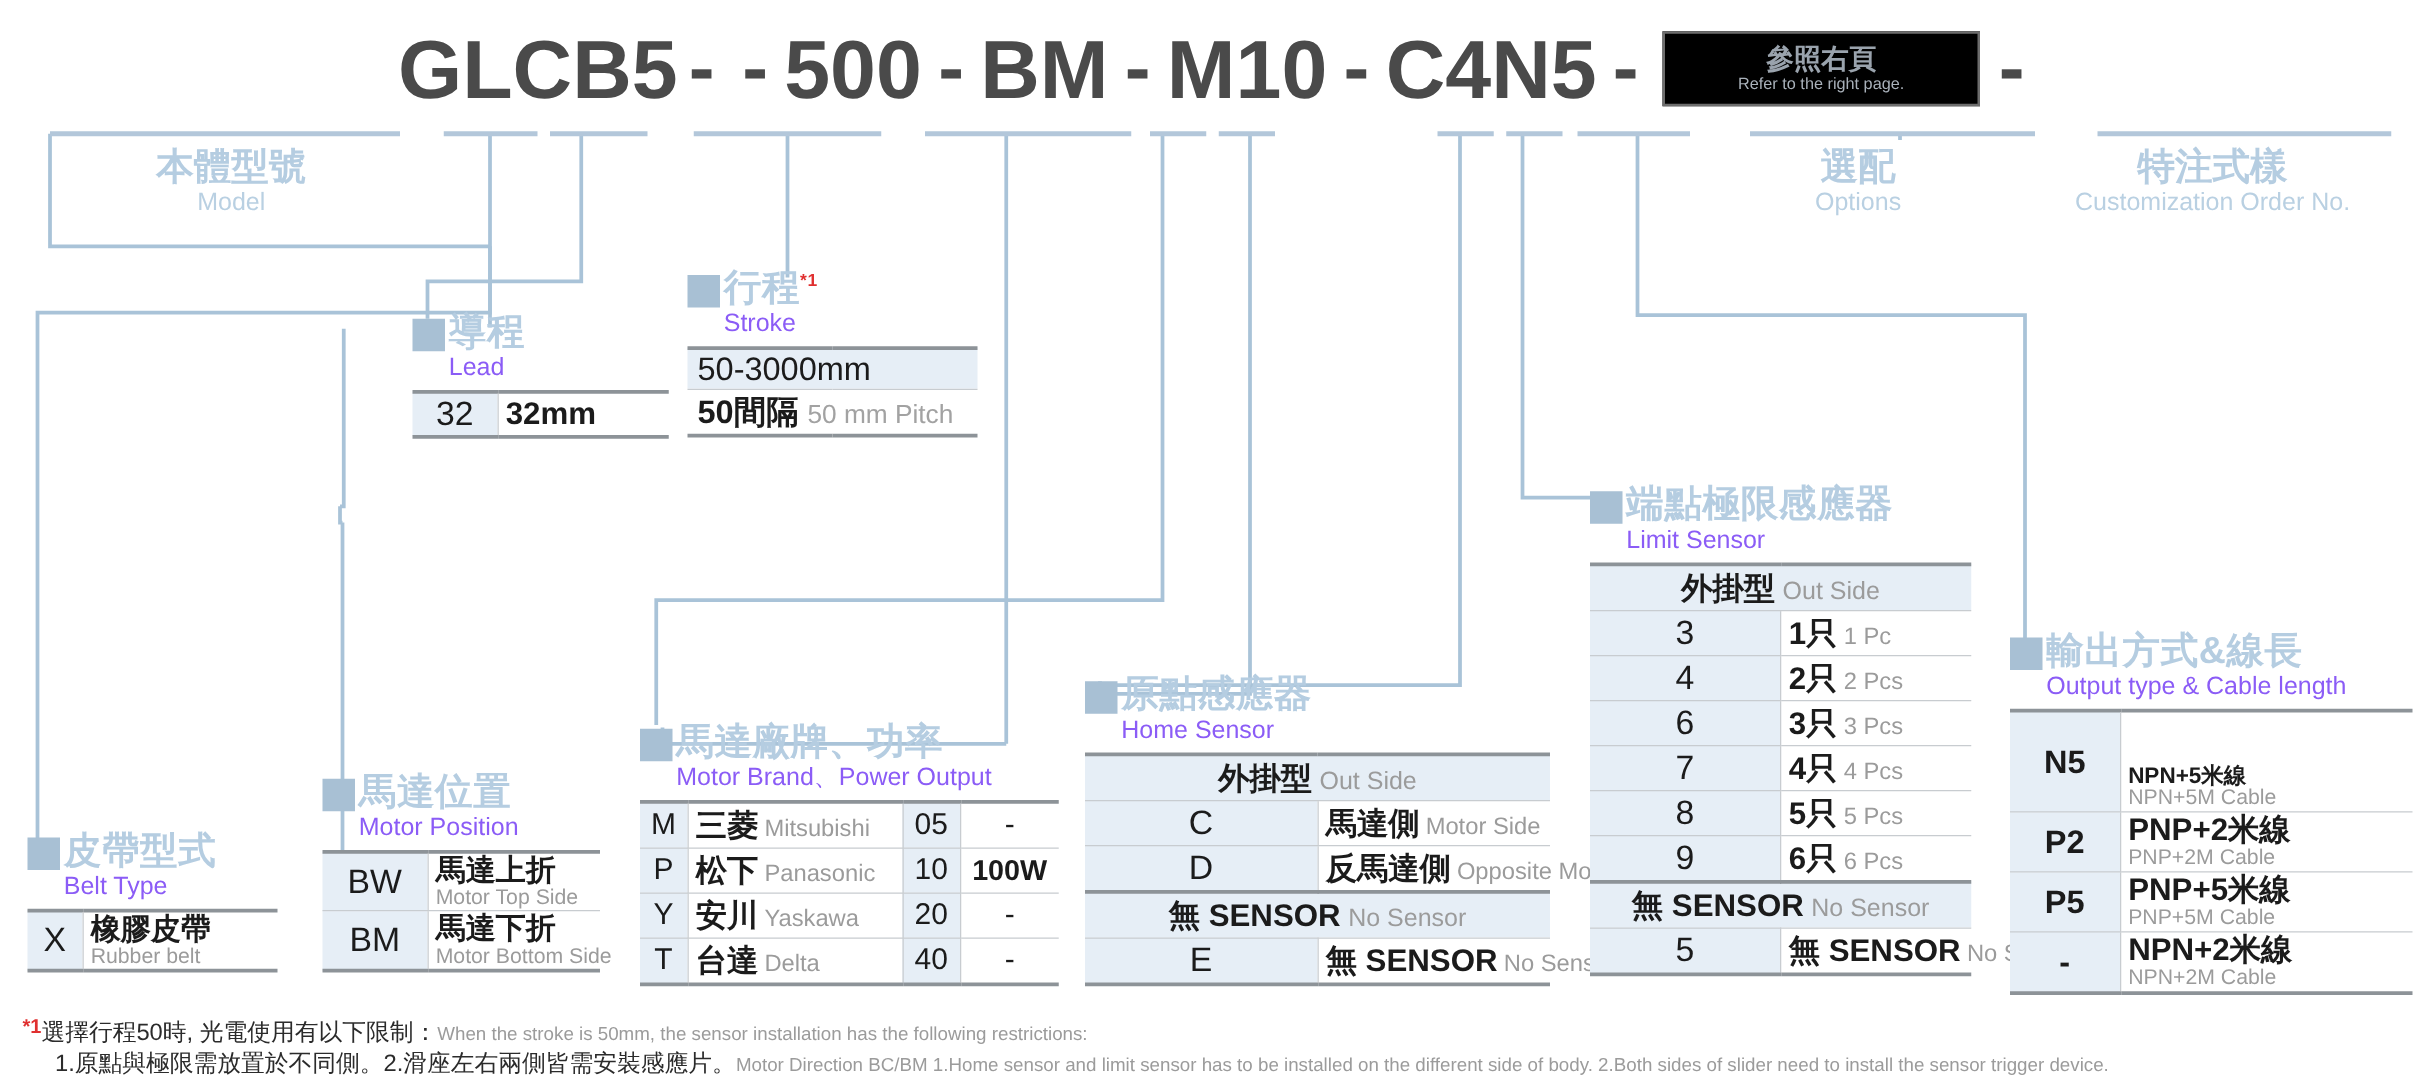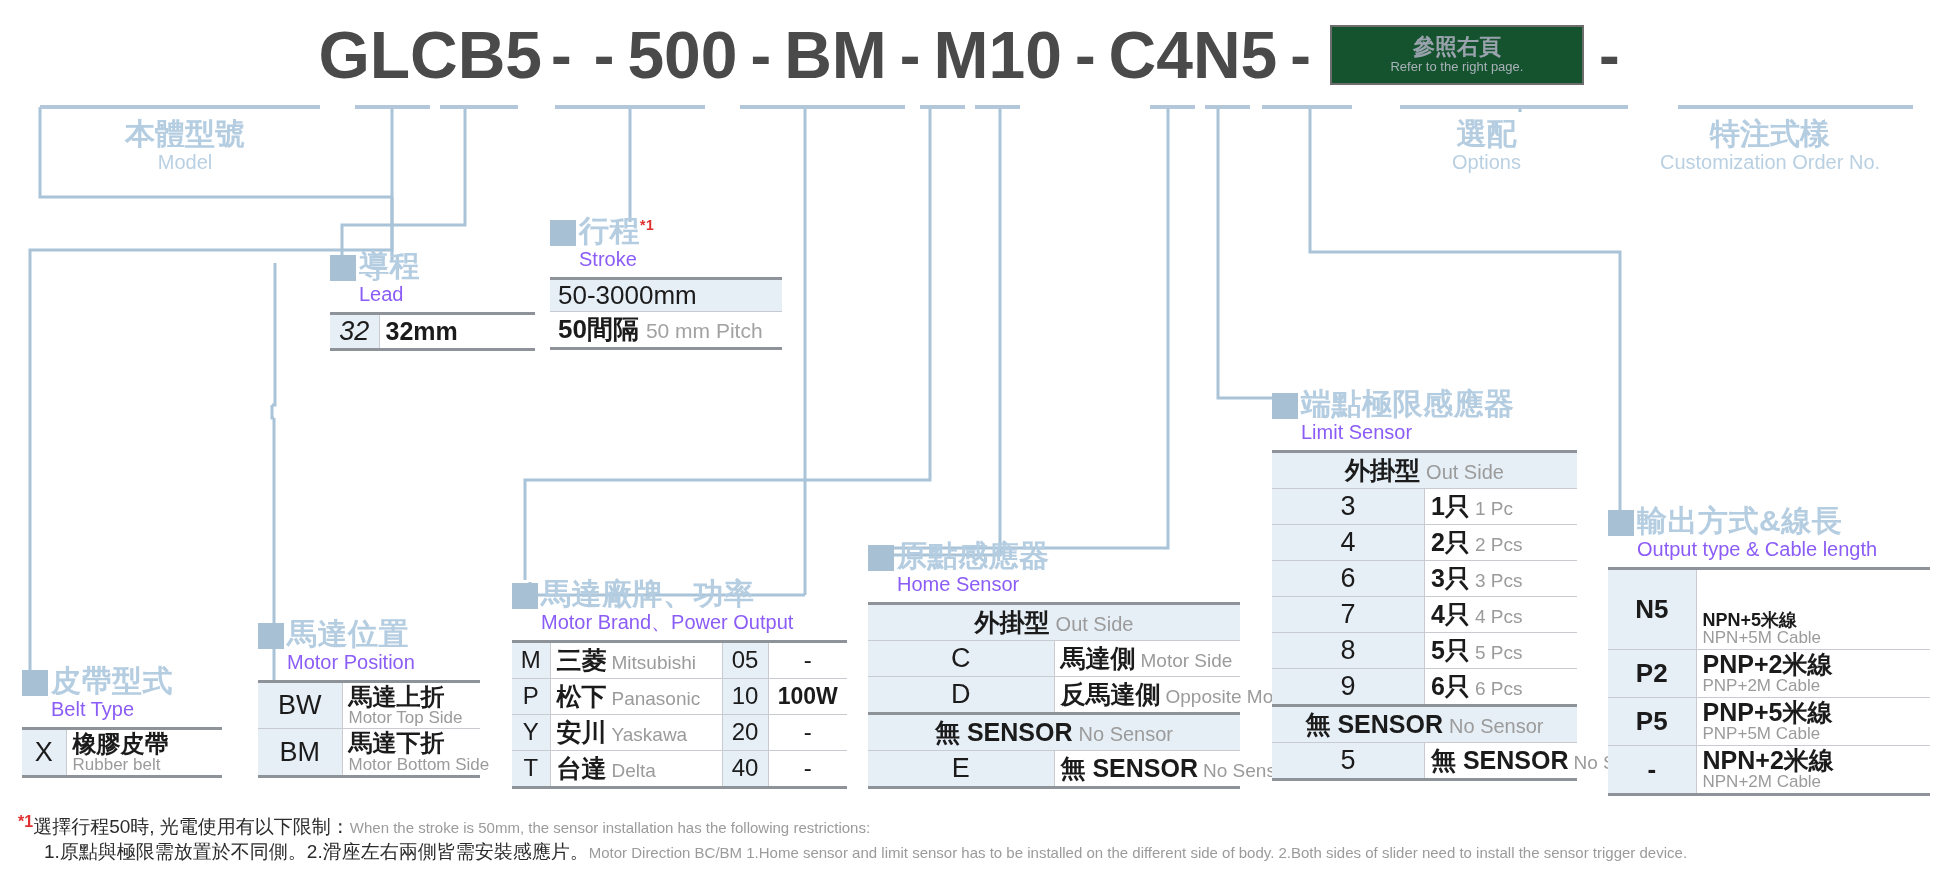--- a/index.html
+++ b/index.html
@@ -54,21 +54,21 @@
   
   .options-box{
     border:2px solid #6d6d6d;
     width:250px;
     height:56px;
     display:flex;
     flex-direction:column;
     align-items:center;
     justify-content:center;
     margin:0 6px;
-    background:#14532d;
+    background:#000000;
   }
   .options-box .ob-cn{
     font-size:22px;
     font-weight:700;
     color:#9aa3ad;
     line-height:1.05;
   }
   .options-box .ob-en{
     font-size:13px;
     color:#a9b1ba;
@@ -347,21 +347,21 @@
 
   <div class="sec" style="left:330px; top:250px;">
     <div class="sec-head">
       <div class="sq"></div>
       <div class="sec-cn">導程</div>
     </div>
     <div class="sec-en indent">Lead</div>
     <table class="opt" style="width:205px;">
       <tbody>
           <tr class="first last">
-        <td class="code" style="width:49px;font-style:italic;">32</td>
+        <td class="code" style="width:68px;">32</td>
         <td class="desc">
           <span class="cn">32mm</span>
         </td>
       </tr>
     </tbody>
       </table>
   </div>
 
   <div class="sec" style="left:550px; top:215px;">
     <div class="sec-head">

